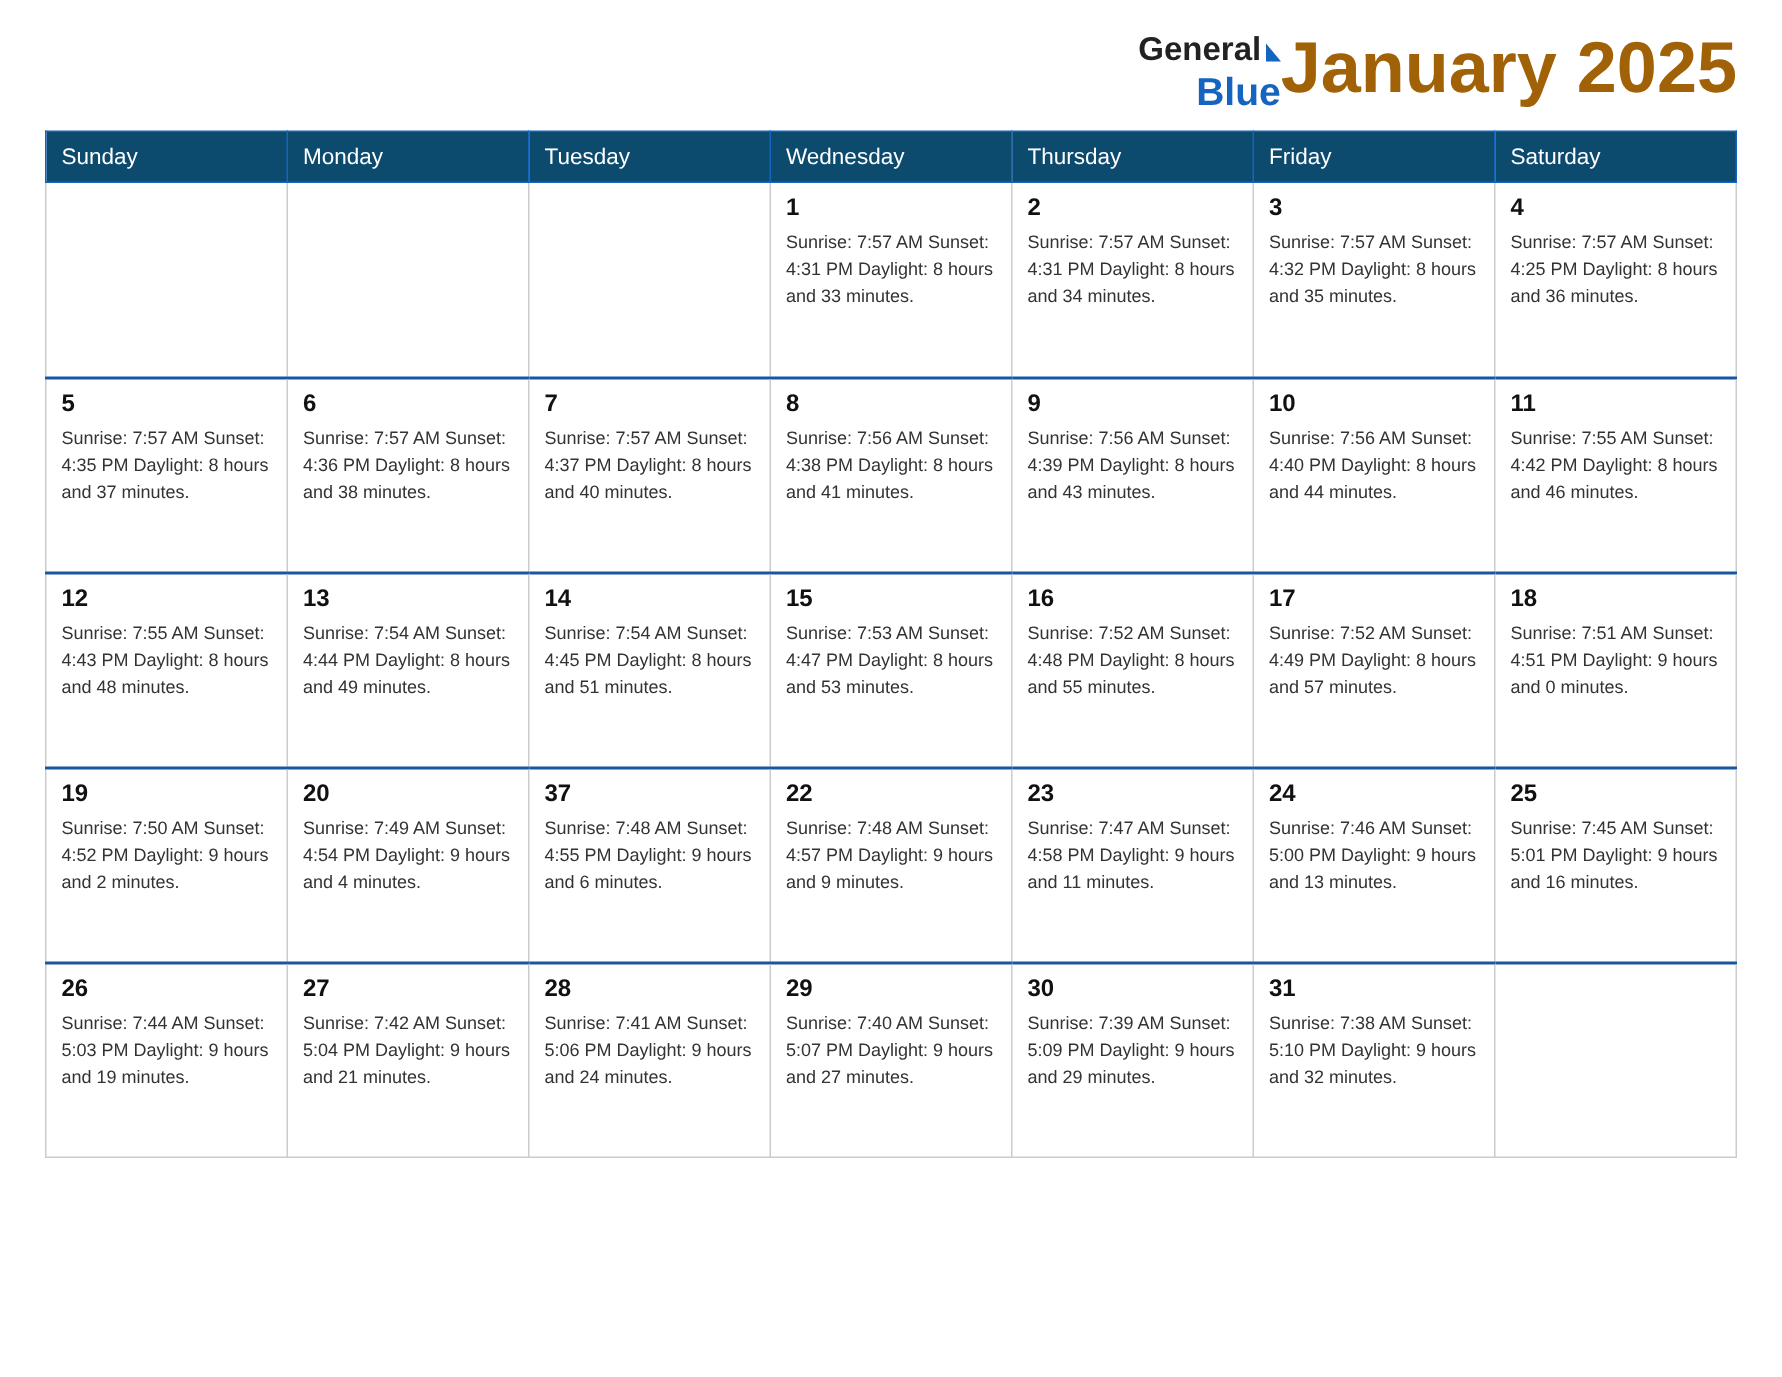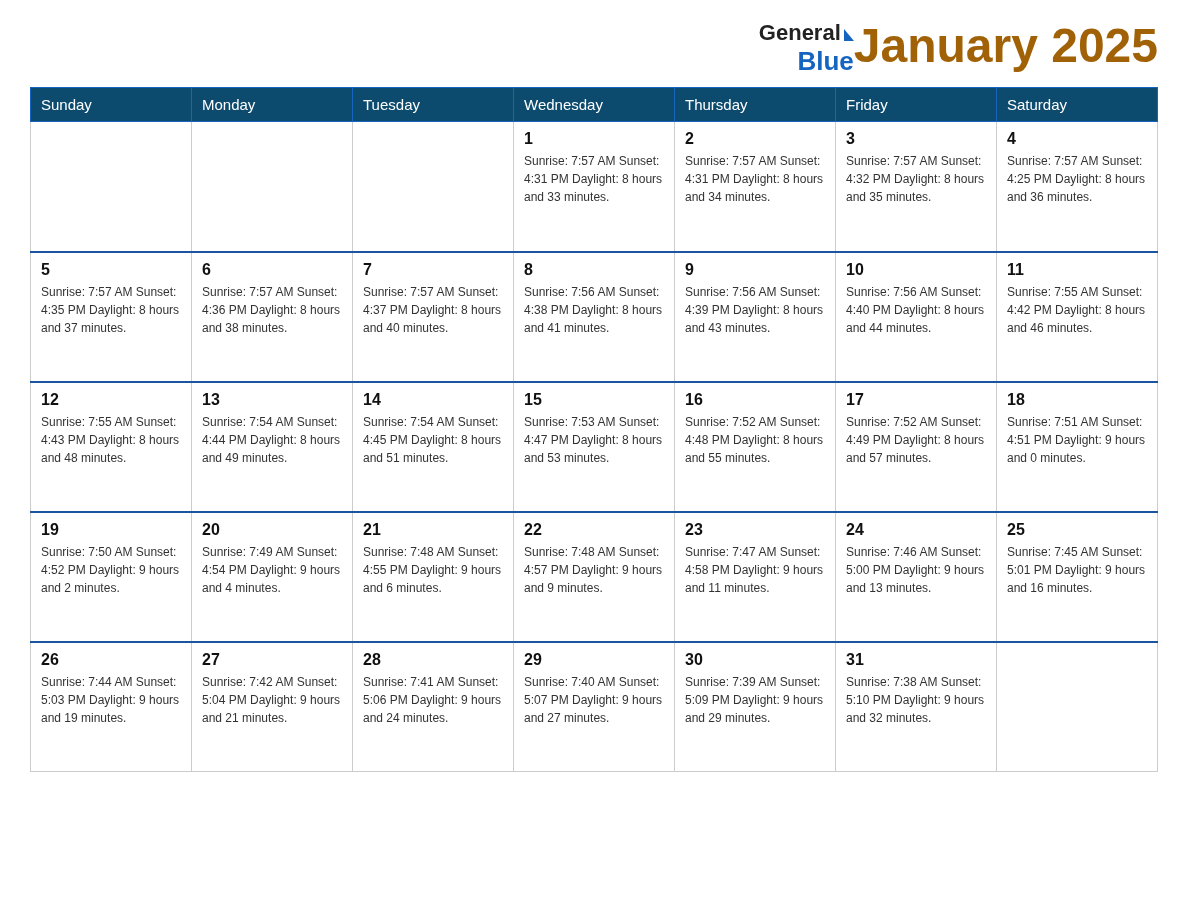--- a/index.html
+++ b/index.html
@@ -280,21 +280,21 @@
 and 2 minutes.</div>
         </td>
         <td>
           <span class="day-number">20</span>
           <div class="day-info">Sunrise: 7:49 AM
 Sunset: 4:54 PM
 Daylight: 9 hours
 and 4 minutes.</div>
         </td>
         <td>
-          <span class="day-number">21</span>
+          <span class="day-number">37</span>
           <div class="day-info">Sunrise: 7:48 AM
 Sunset: 4:55 PM
 Daylight: 9 hours
 and 6 minutes.</div>
         </td>
         <td>
           <span class="day-number">22</span>
           <div class="day-info">Sunrise: 7:48 AM
 Sunset: 4:57 PM
 Daylight: 9 hours

